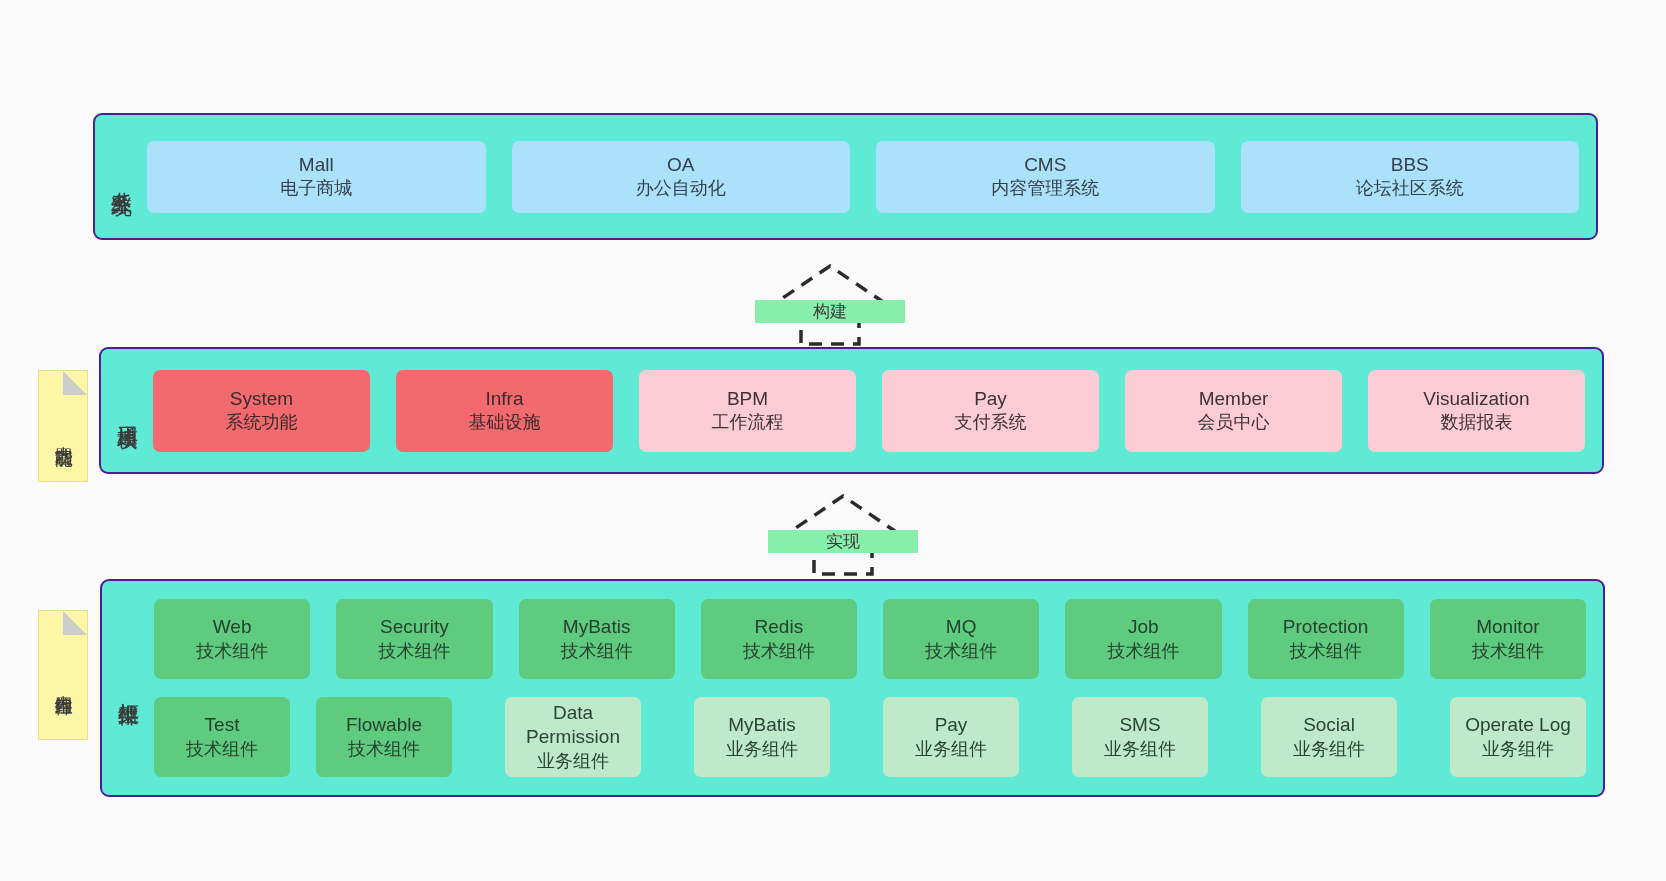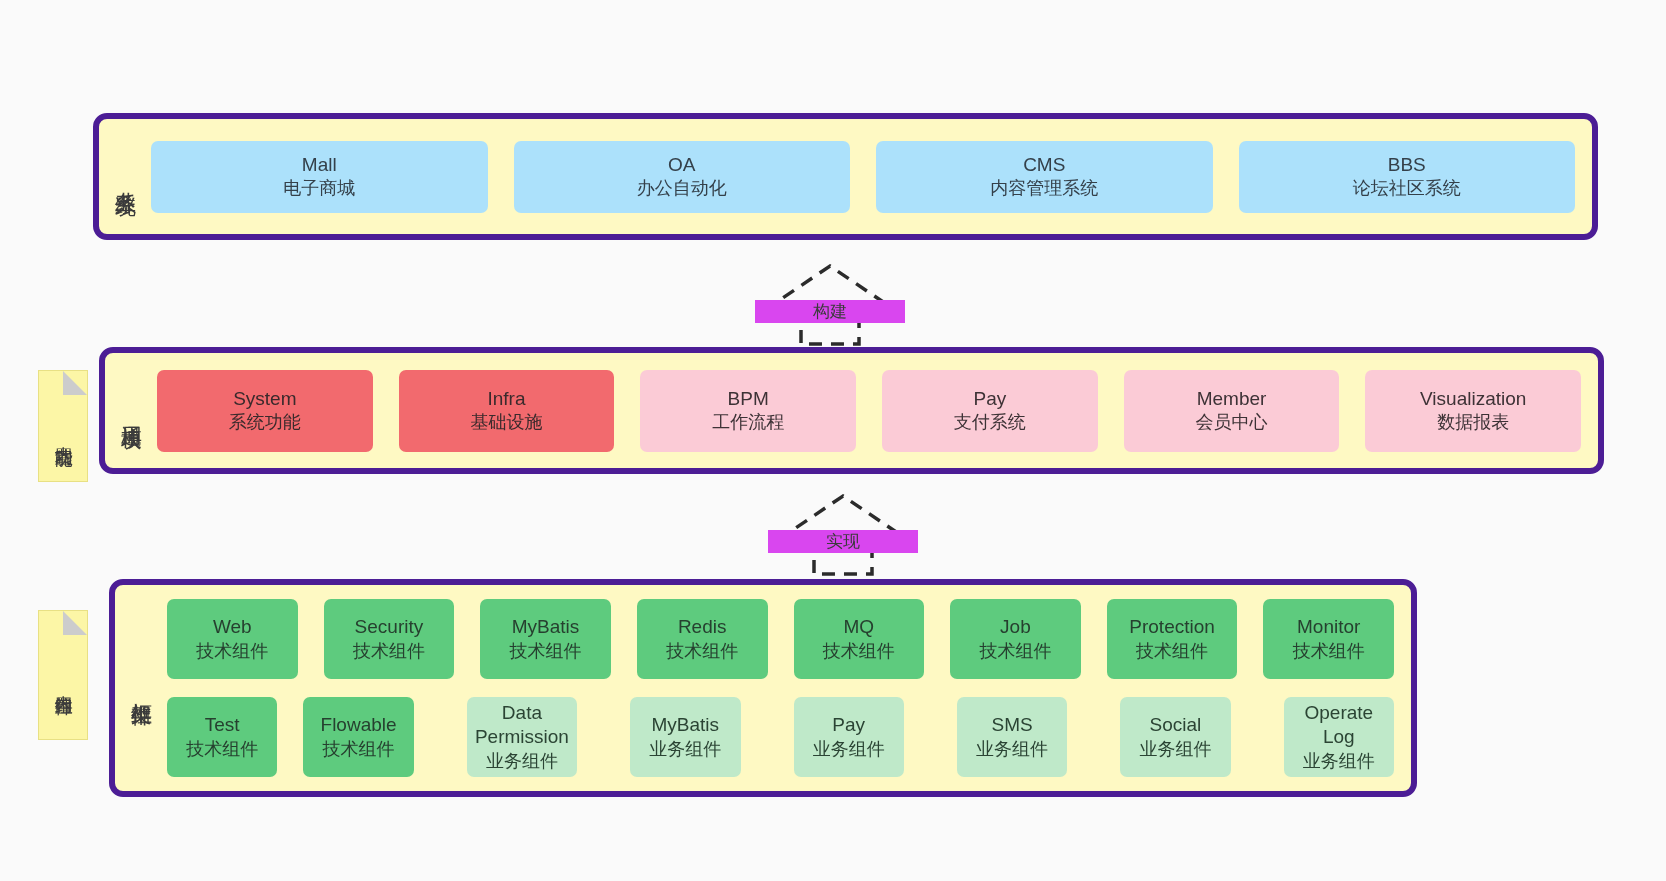--- a/index.html
+++ b/index.html
@@ -13,23 +13,23 @@
     color: #333333;
     overflow: hidden;
     position: relative;
   }
 
   .canvas { position: absolute; inset: 0; }
 
   
   .band {
     position: absolute;
-    background: #fef9c3;
-    border: 6px solid #4c1d95;
-    border-radius: 14px;
+    background: #5eead4;
+    border: 2px solid #4c1d95;
+    border-radius: 9px;
     display: flex;
     align-items: stretch;
   }
 
   
   .band-label {
     flex: 0 0 auto;
     width: 52px;
     display: flex;
     align-items: center;
@@ -81,21 +81,21 @@
   .c-green-light { background: #bfe9c9; color: #2b4434; margin-left: 27px; }
 
   
   #band-business { left: 93px; top: 113px; width: 1505px; height: 127px; }
   #band-business .cards { padding-right: 17px; }
   #band-business .card  { height: 72px; }
 
   #band-common { left: 93px; top: 347px; width: 1505px; height: 127px; margin-left: 6px; }
   #band-common .card { height: 82px; }
 
-  #band-frame { left: 109px; top: 579px; width: 1308px; height: 218px; align-items: center; }
+  #band-frame { left: 100px; top: 579px; width: 1505px; height: 218px; align-items: center; }
   #band-frame .band-label { width: 52px; }
   #band-frame .card { height: 80px; }
   #band-frame .cards { gap: 18px; }
   #band-frame .card-row { gap: 26px; }
 
   
   .note {
     position: absolute;
     width: 50px;
     background: #fcf6a6;
@@ -135,21 +135,21 @@
     height: 90px;
   }
   .arrow svg { display: block; overflow: visible; }
   .arrow .arrow-label {
     position: absolute;
     left: 0; right: 0;
     top: 42px;
     text-align: center;
     font-size: 17px;
     color: #3b3b3b;
-    background: #d946ef;
+    background: #86efac;
     user-select: none;
   }
   #arrow-build   { left: 755px; top: 258px; }
   #arrow-realize { left: 768px; top: 488px; }
 </style>
 </head>
 <body>
 
 <div class="canvas">
 

